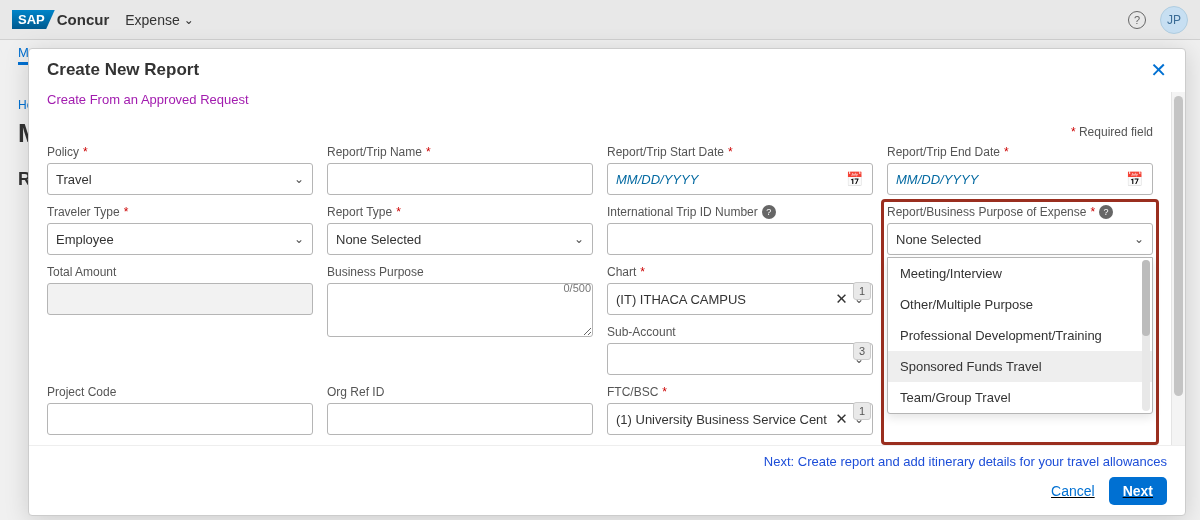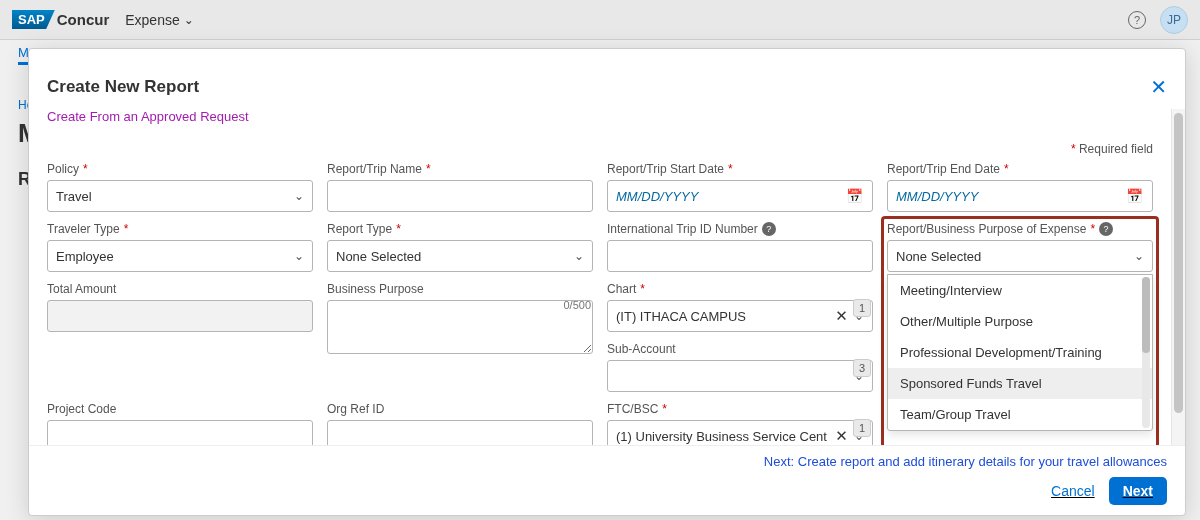--- a/index.html
+++ b/index.html
@@ -15,21 +15,21 @@
   .help-icon-top { width: 18px; height: 18px; border: 1.5px solid #666; border-radius: 50%; display:flex; align-items:center; justify-content:center; font-size:11px; color:#666; cursor:pointer; }
   .avatar { width: 28px; height: 28px; border-radius: 50%; background: #c7dff2; color: #3a6c96; display: flex; align-items: center; justify-content: center; font-size: 12px; font-weight: 500; border: 1px solid #b0cde0; cursor:pointer; }
   
   .behind-tabs { height: 30px; padding-left: 18px; display: flex; align-items: center; color: #0070d2; font-size: 13px; }
   .behind-tabs .tab { border-bottom: 3px solid #0070d2; padding-bottom: 2px; }
   .behind-home { padding-left: 18px; color: #0070d2; font-size: 12px; margin-top: 28px; }
   .behind-title { padding-left: 18px; font-size: 26px; font-weight: 700; margin-top: 6px; color:#333; }
   .behind-rep { padding-left: 18px; font-size: 18px; font-weight: 700; margin-top: 20px; color:#333; }
   
   .modal { position: absolute; left: 28px; top: 48px; right: 14px; bottom: 4px; background: #fff; border: 1px solid #ccc; border-radius: 4px; box-shadow: 0 4px 24px rgba(0,0,0,0.15); display: flex; flex-direction: column; }
-  .modal-header { display: flex; align-items: center; justify-content: space-between; padding: 26px 18px 10px; }
+  .modal-header { display: flex; align-items: center; justify-content: space-between; padding: 9px 18px 10px; }
   .modal-title { font-size: 17px; font-weight: 600; color: #333; }
   .close-x { color: #0070d2; font-size: 20px; cursor: pointer; font-weight: 300; }
   
   .modal-body-wrap { display: flex; flex: 1; overflow: hidden; }
   .modal-body { flex: 1; overflow-y: auto; padding: 0 8px 0 18px; }
   .scrollbar-fake { width: 14px; background: #f4f4f4; border-left: 1px solid #e4e4e4; position: relative; }
   .scroll-thumb { position: absolute; left: 2px; right: 2px; top: 4px; height: 300px; background: #c4c4c4; border-radius: 5px; }
   
   .link-approved { color: #a21caf; font-size: 13px; cursor: pointer; }
   .required-note { text-align: right; font-size: 12px; color: #555; margin-top: 18px; padding-right: 10px; }

